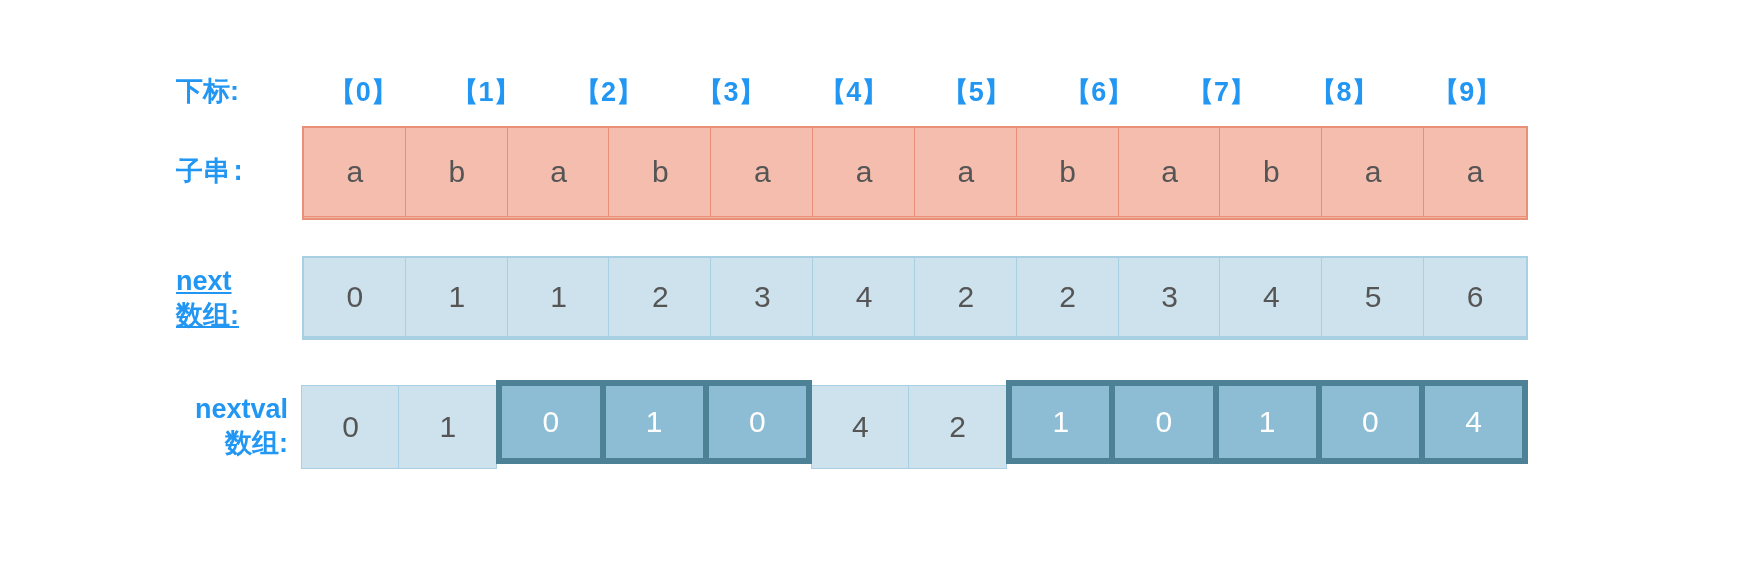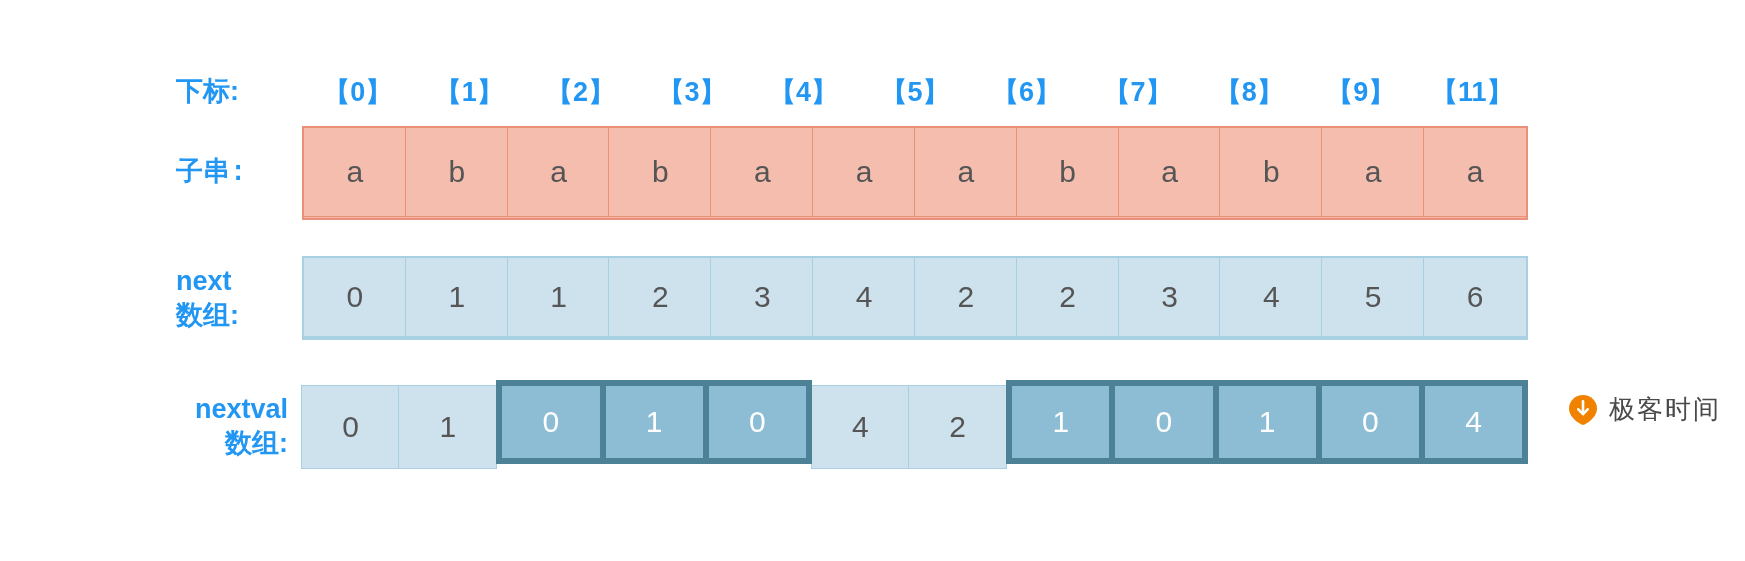--- a/index.html
+++ b/index.html
@@ -29,21 +29,21 @@
     width: 112px;
     color: #2196f3;
     font-weight: bold;
     font-size: 27px;
     line-height: 34px;
     text-align: left;
     white-space: pre-line;
   }
   .row-label.lbl-index   { top: 74px; }
   .row-label.lbl-sub     { top: 156px; font-family: Liberation Mono, monospace; }
-  .row-label.lbl-next    { top: 264px; }
+  .row-label.lbl-next    { top: 264px; text-decoration: underline; }
   .row-label.lbl-nextval { top: 392px; text-align: right; }
 
   
   .grid-row {
     position: absolute;
     left: 302px;
     width: 1226px;
     display: flex;
     box-sizing: border-box;
   }
@@ -153,21 +153,20 @@
       <div class="cell">【0】</div>
       <div class="cell">【1】</div>
       <div class="cell">【2】</div>
       <div class="cell">【3】</div>
       <div class="cell">【4】</div>
       <div class="cell">【5】</div>
       <div class="cell">【6】</div>
       <div class="cell">【7】</div>
       <div class="cell">【8】</div>
       <div class="cell">【9】</div>
-      <div class="cell">【11】</div>
     </div>
 
   <div class="grid-row row-sub" id="row-substring">
       <div class="cell">a</div>
       <div class="cell">b</div>
       <div class="cell">a</div>
       <div class="cell">b</div>
       <div class="cell">a</div>
       <div class="cell">a</div>
       <div class="cell">a</div>
@@ -201,24 +200,14 @@
       <div class="cell hl hl-end">0</div>
       <div class="cell">4</div>
       <div class="cell">2</div>
       <div class="cell hl hl-start">1</div>
       <div class="cell hl">0</div>
       <div class="cell hl">1</div>
       <div class="cell hl">0</div>
       <div class="cell hl hl-end">4</div>
     </div>
 
-  <div id="watermark">
-    <span class="wm-logo">
-      <svg width="34" height="34" viewBox="0 0 34 34" aria-hidden="true">
-        <path d="M17 2 C9.3 2 3 8.0 3 15.5 C3 21.6 8.0 27.6 15.3 31.4 C16.3 31.9 17.7 31.9 18.7 31.4 C26.0 27.6 31 21.6 31 15.5 C31 8.0 24.7 2 17 2 Z" fill="#f08200"></path>
-        <path d="M17 8.2 L17 20.4" stroke="#ffffff" stroke-width="2.6" stroke-linecap="round" fill="none"></path>
-        <path d="M12.3 16.3 L17 21.2 L21.7 16.3" stroke="#ffffff" stroke-width="2.6" stroke-linecap="round" stroke-linejoin="round" fill="none"></path>
-      </svg>
-    </span>
-    <span class="wm-text">极客时间</span>
-  </div>
 
 </div>
 
 </body></html>

